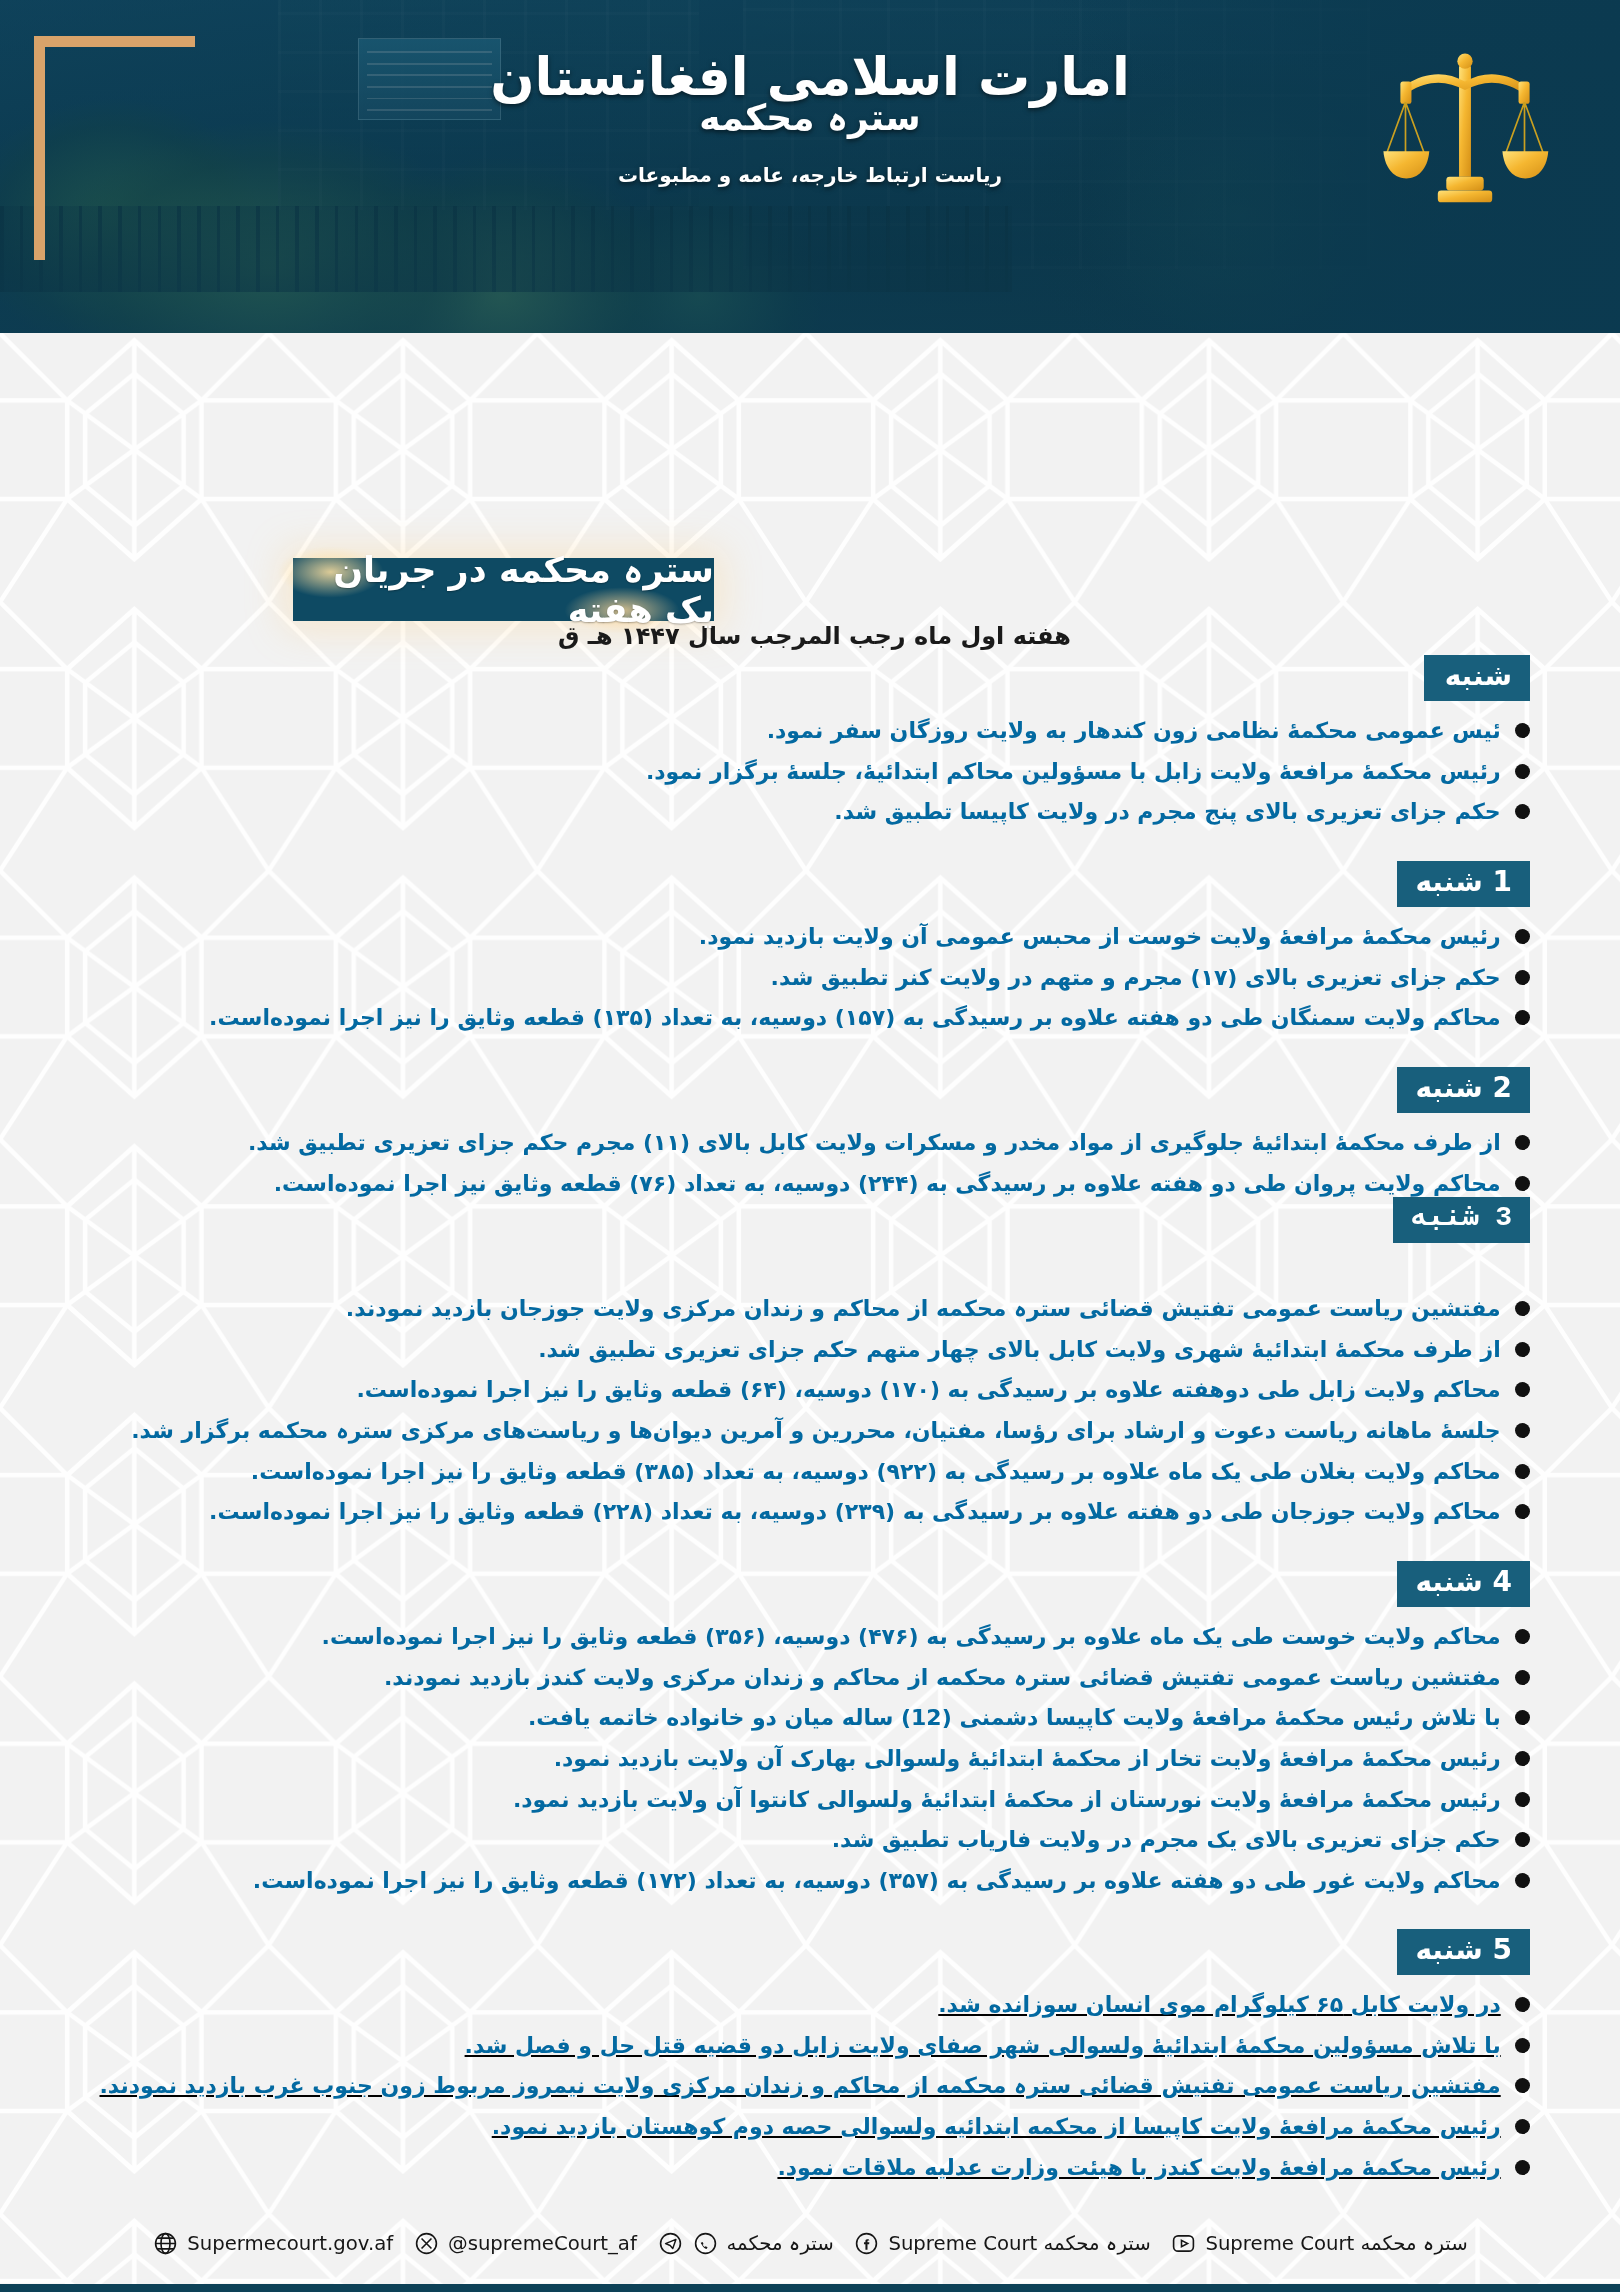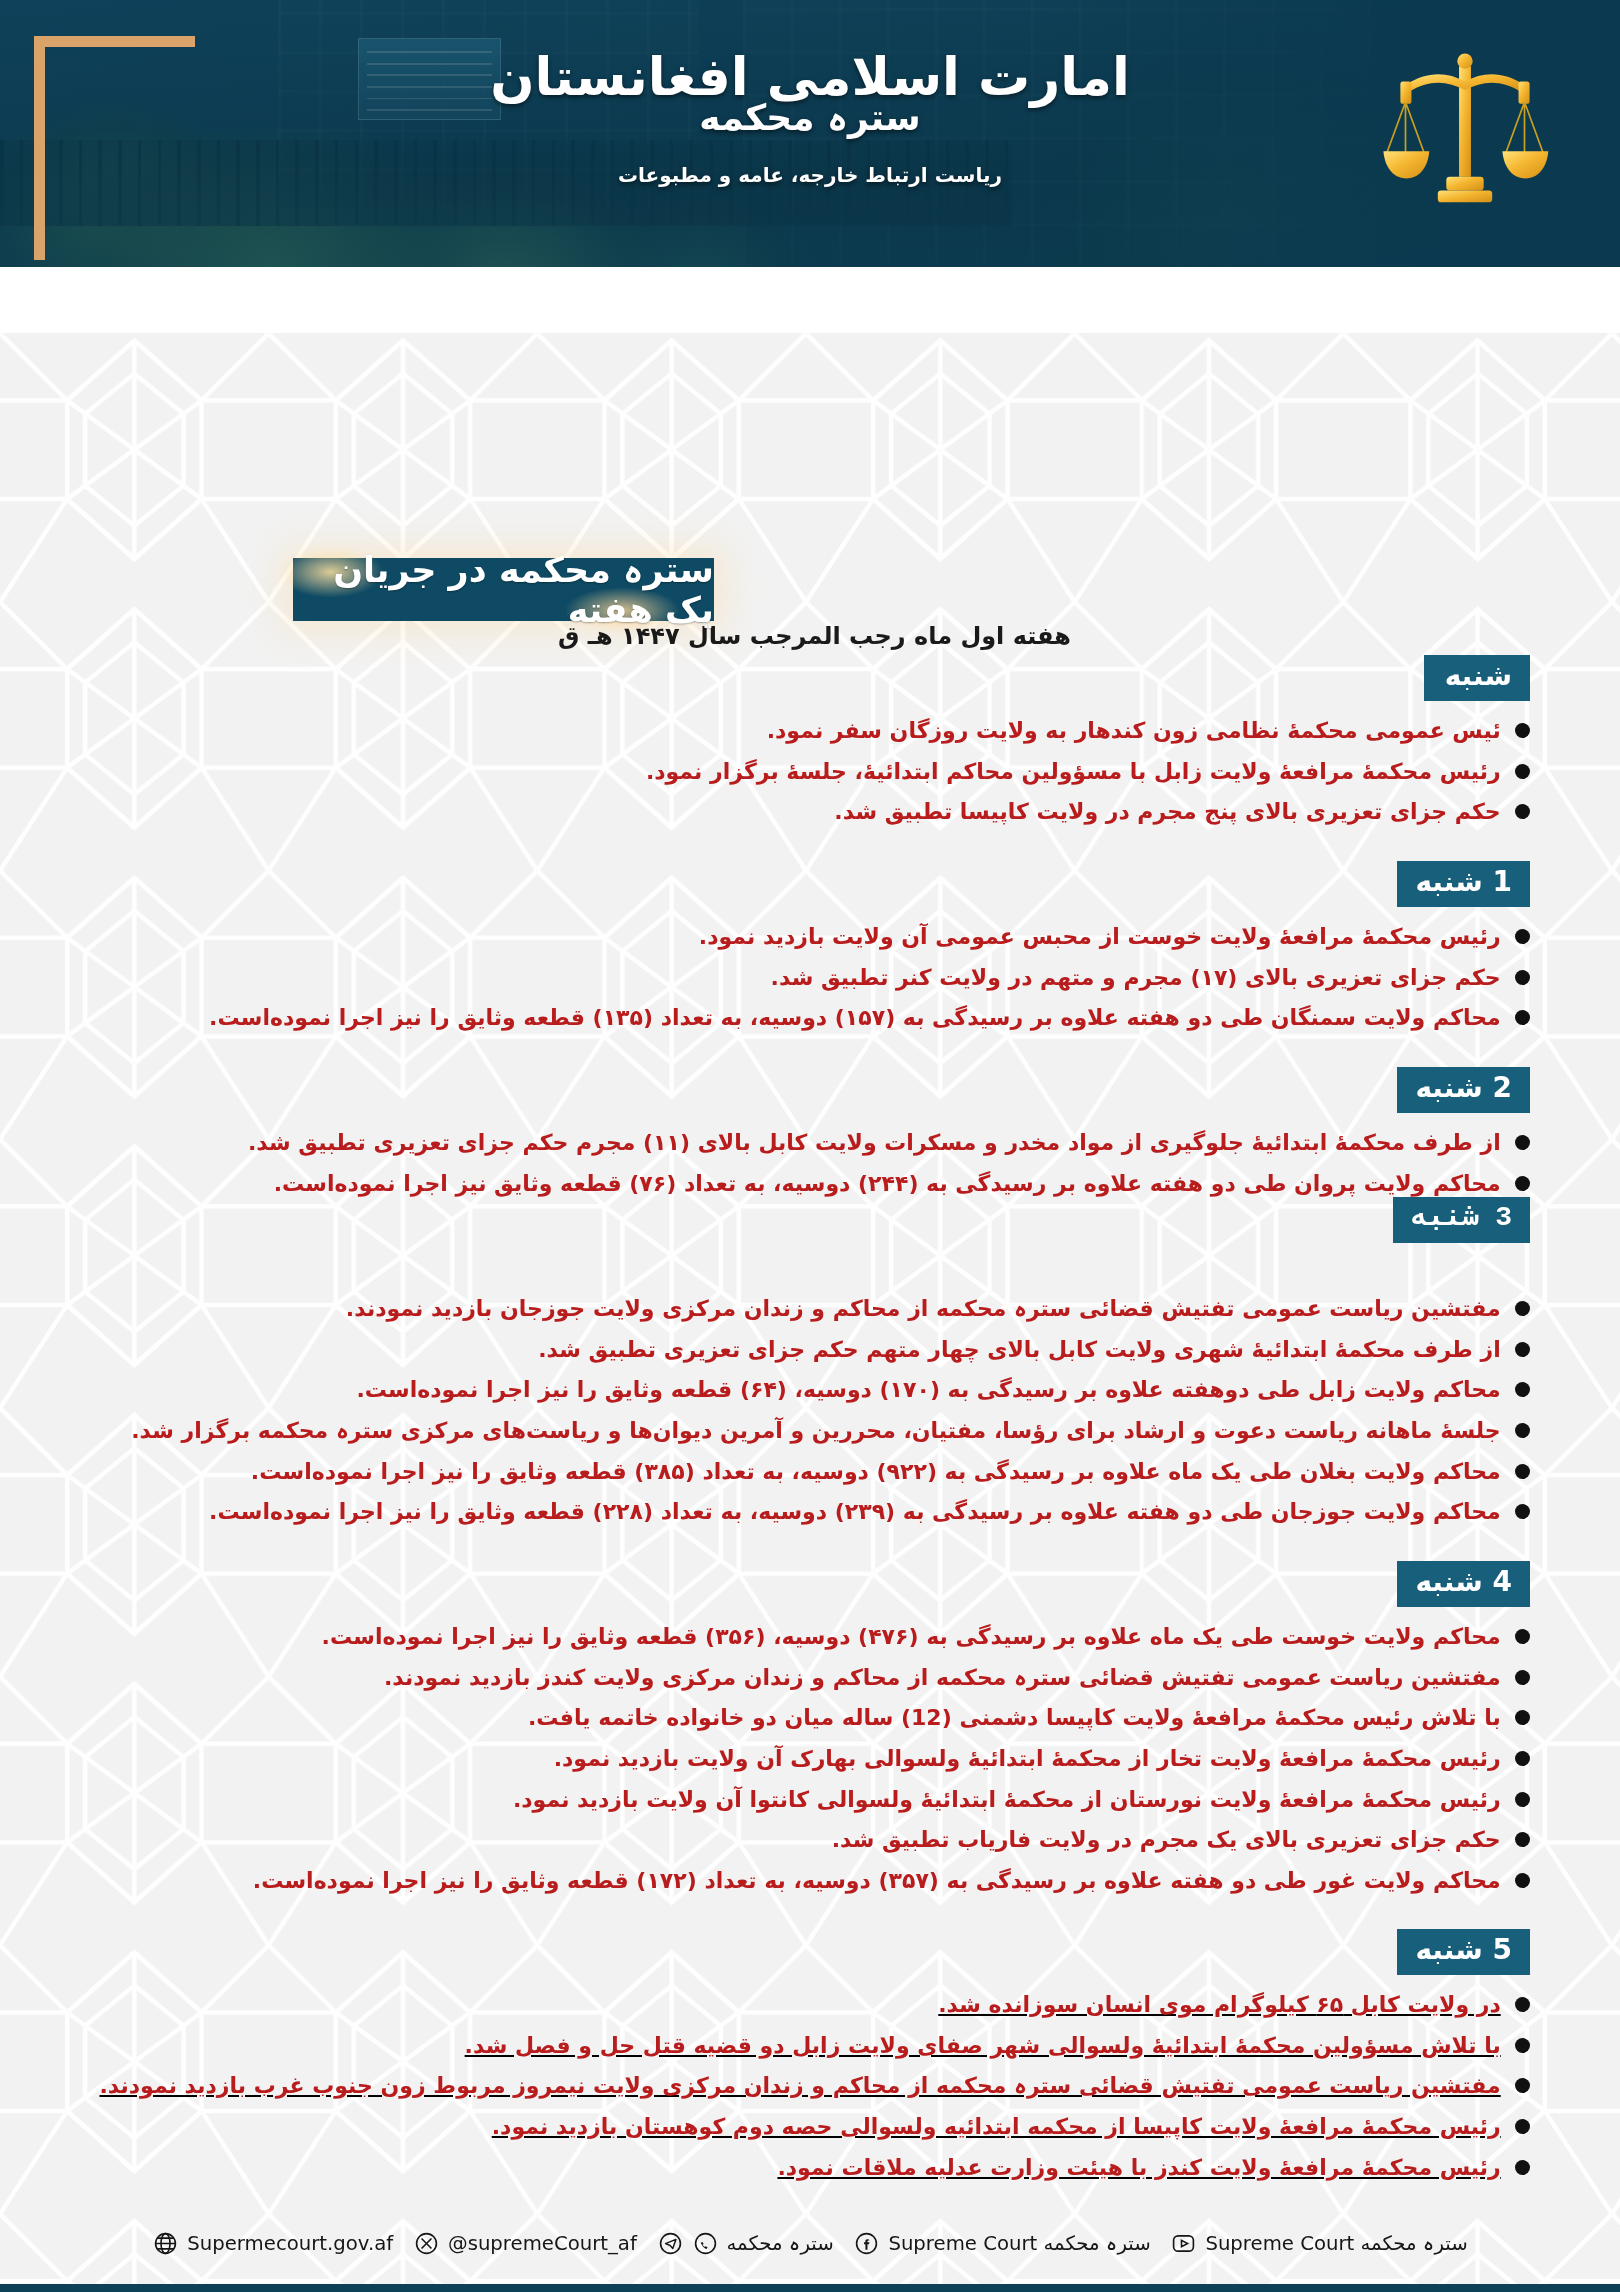--- a/index.html
+++ b/index.html
@@ -6,21 +6,21 @@
   * { margin:0; padding:0; box-sizing:border-box; }
   html,body{ background:#ffffff; }
   body {
     width:1620px; height:2293px;
     font-family:"DejaVu Sans","Liberation Sans",sans-serif;
     position:relative; overflow:hidden;
   }
 
   
   .header{
-    position:absolute; left:0; top:0; width:1620px; height:267px;
+    position:absolute; left:0; top:0; width:1620px; height:333px;
     overflow:hidden;
     background:#0d3a4d;
   }
   
   .photo{
     position:absolute; inset:0;
     background:
       radial-gradient(ellipse 296px 197px at 269px 269px, rgba(82,150,90,.95) 0%, rgba(40,95,70,.5) 55%, rgba(0,0,0,0) 75%),
       radial-gradient(ellipse 224px 179px at 502px 296px, rgba(96,160,96,.9) 0%, rgba(35,90,70,.45) 60%, rgba(0,0,0,0) 78%),
       radial-gradient(ellipse 197px 161px at 116px 224px, rgba(70,140,85,.85) 0%, rgba(30,85,65,.4) 60%, rgba(0,0,0,0) 78%),
@@ -145,21 +145,21 @@
     min-width:106px; text-align:right;
     line-height:1.15;
   }
   .bullets{
     position:absolute; right:90px; left:90px;
     direction:rtl; text-align:right;
   }
   .bullet{
     display:flex; align-items:flex-start; justify-content:flex-end;
     margin-bottom:11.6px;
-    color:#b91c1c; font-size:22px; font-weight:bold;
+    color:#0369a1; font-size:22px; font-weight:bold;
     line-height:1.32;
   }
   .bullet .dot{
     flex:0 0 auto;
     width:15px; height:15px; border-radius:50%;
     background:#111111; margin:7.2px 0 0 14.3px;
   }
   .bullet .txt{ flex:1 1 auto; }
 
   

